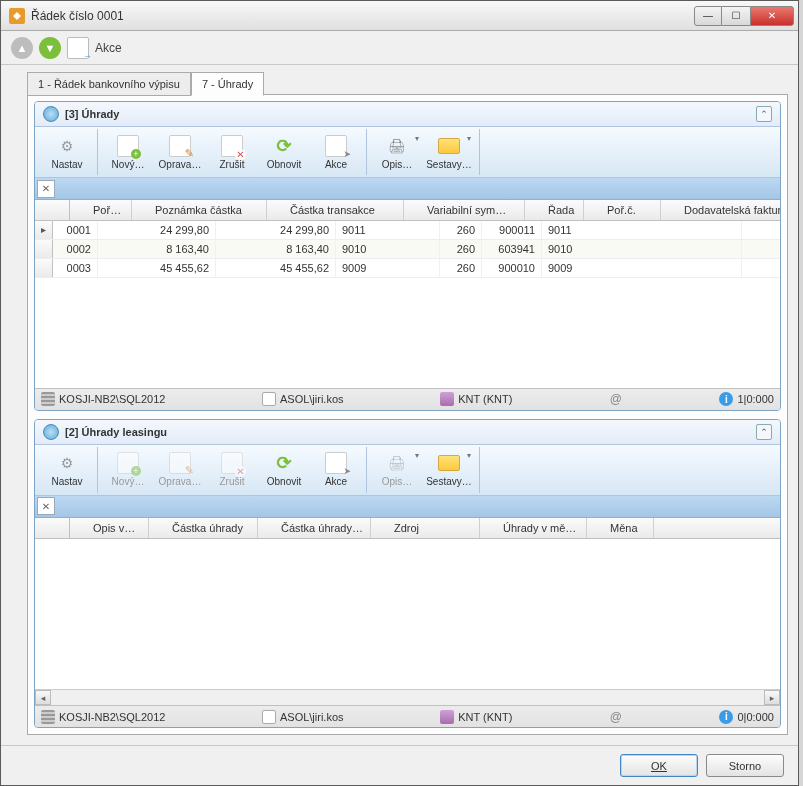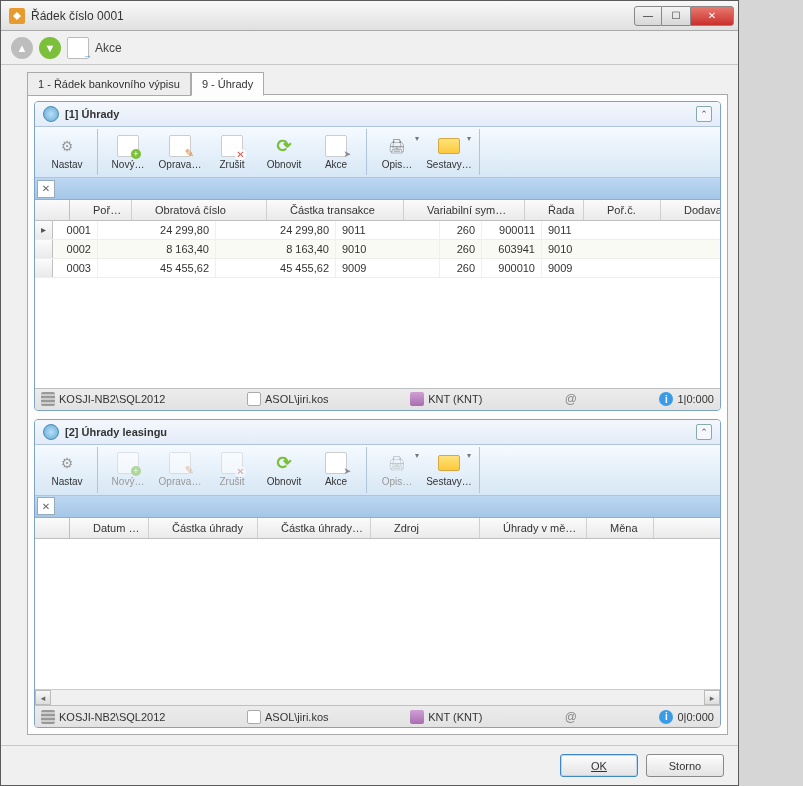--- a/index.html
+++ b/index.html
@@ -1,18 +1,18 @@
 <!DOCTYPE html>
 <html><head>
 <meta charset="utf-8">
 <style>
 * { box-sizing: border-box; margin: 0; padding: 0; }
 body { font-family: Tahoma, "Segoe UI", sans-serif; font-size: 11px; background: #d6d6d6; width: 803px; height: 786px; overflow: hidden; }
 
-.window { width: 739px; height: 786px; background: #f0f0f0; border: 1px solid #5a5a5a; display: flex; flex-direction: column; }
+.window { width: 799px; height: 786px; background: #f0f0f0; border: 1px solid #5a5a5a; display: flex; flex-direction: column; }
 
 .titlebar { height: 30px; background: linear-gradient(#f8f8f8, #e0e0e0); display: flex; align-items: center; padding: 0 0 0 8px; border-bottom: 1px solid #aaa; }
 .titlebar .app-icon { width: 16px; height: 16px; background: #e79b2f; margin-right: 6px; display: flex; align-items: center; justify-content: center; border-radius: 2px; }
 .titlebar .title { flex: 1; font-size: 12px; color: #333; }
 .titlebar .win-btns { display: flex; height: 20px; margin-right: 4px; gap: 0; }
 .titlebar .win-btn { width: 28px; height: 20px; background: linear-gradient(#f4f4f4,#d8d8d8); border: 1px solid #888; display: flex; align-items: center; justify-content: center; font-size: 10px; color: #333; }
 .titlebar .win-btn.min { border-radius: 3px 0 0 3px; }
 .titlebar .win-btn.max { border-left: 0; border-right: 0; }
 .titlebar .win-btn.close { background: linear-gradient(#e97a6f,#c9302c); color: #fff; border-radius: 0 3px 3px 0; width: 44px; }
 
@@ -119,29 +119,29 @@
     <div class="rb-icon up">▲</div>
     <div class="rb-icon down">▼</div>
     <div class="rb-paper"></div>
     <div class="ribbon-label">Akce</div>
   </div>
 
   <div class="clientarea">
 
     <div class="tabs">
       <div class="tab">1 - Řádek bankovního výpisu</div>
-      <div class="tab active">9 - Úhrady</div>
+      <div class="tab active">7 - Úhrady</div>
     </div>
 
     <div class="tab-panel">
 
       <div class="section">
         <div class="sec-header">
           <div class="world-icon"></div>
-          <div class="title">[1] Úhrady</div>
+          <div class="title">[3] Úhrady</div>
           <div class="collapse">⌃</div>
         </div>
 
         <div class="toolbar">
           <div class="tool-group">
             <div class="tool-btn">
                 <div class="ico ico-gear">⚙</div>
                 <span>Nastav</span>
               </div>
           </div>
@@ -185,21 +185,21 @@
 
         <div class="filterbar">
           <div class="xbtn">✕</div>
         </div>
 
         <div class="grid g1" style="display:flex;flex-direction:row;">
           <div style="flex:1;display:flex;flex-direction:column;">
             <div class="grid-header">
               <div class="gh c0 rowsel"></div>
               <div class="gh c1 sort">Poř…</div>
-              <div class="gh c2">Obratová číslo</div>
+              <div class="gh c2">Poznámka částka</div>
               <div class="gh c3">Částka transakce</div>
               <div class="gh c4">Variabilní sym…</div>
               <div class="gh c5">Řada</div>
               <div class="gh c6">Poř.č.</div>
               <div class="gh c7">Dodavatelská faktura</div>
             </div>
             <div class="grid-body">
               <div class="grid-row">
                 <div class="gc c0 rowsel">▸</div>
                 <div class="gc c1">0001</div>
@@ -316,21 +316,21 @@
 
         <div class="filterbar">
           <div class="xbtn">✕</div>
         </div>
 
         <div class="grid g2" style="display:flex;flex-direction:column;">
           <div style="flex:1;display:flex;flex-direction:row;">
             <div style="flex:1;display:flex;flex-direction:column;">
               <div class="grid-header">
                 <div class="gh c0 rowsel"></div>
-                <div class="gh c1">Datum v…</div>
+                <div class="gh c1">Opis v…</div>
                 <div class="gh c2">Částka úhrady</div>
                 <div class="gh c3">Částka úhrady …</div>
                 <div class="gh c5">Zdroj</div>
                 <div class="gh c6">Úhrady v měně…</div>
                 <div class="gh c7">Měna</div>
               </div>
               <div class="grid-body"></div>
             </div>
           </div>
           <div class="grid-scroll-bottom">

